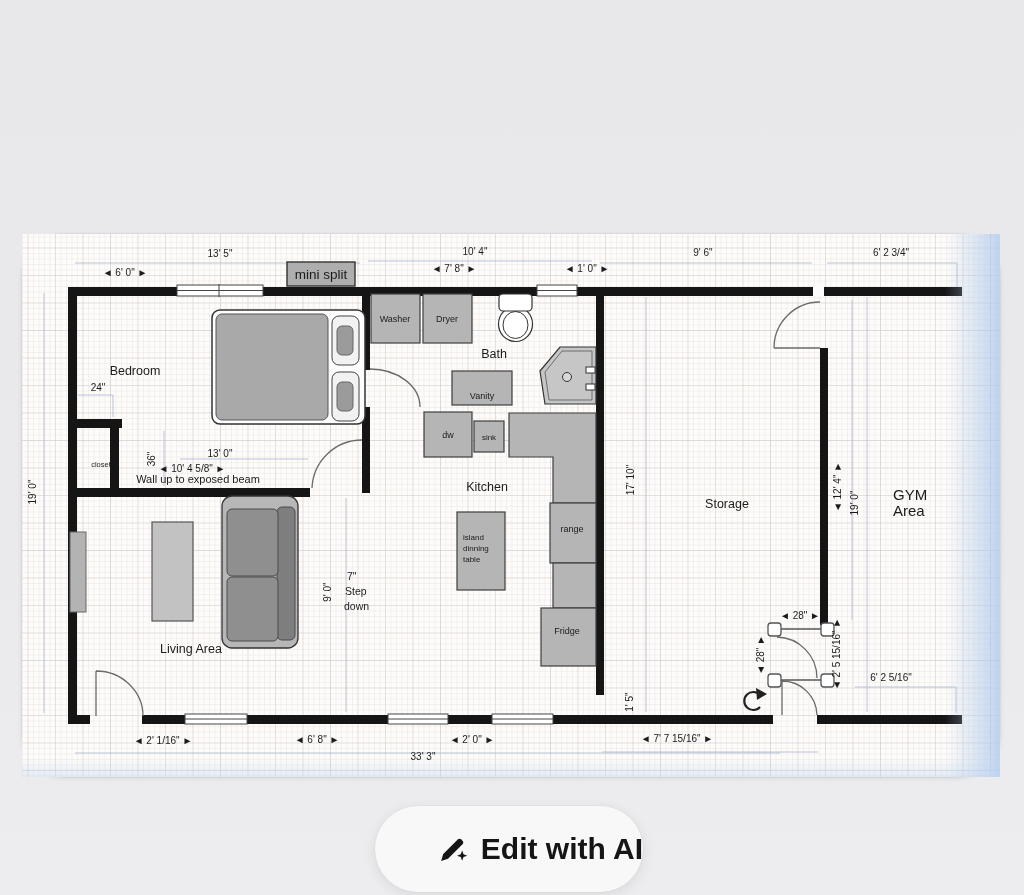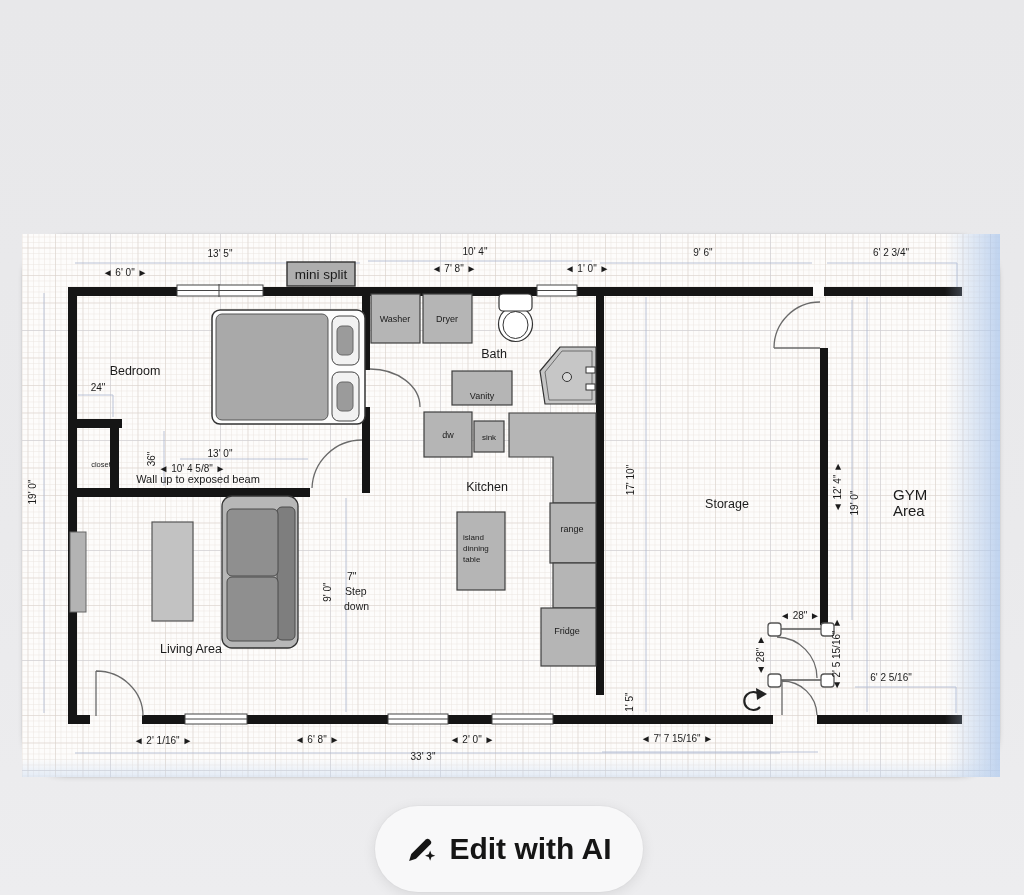--- a/index.html
+++ b/index.html
@@ -27,21 +27,21 @@
   .wall{fill:#151515;}
   .win{fill:#ffffff;stroke:#444;stroke-width:1;}
   .furn{fill:#b5b5b5;stroke:#3f3f3f;stroke-width:1.2;}
   .door{fill:none;stroke:#6a6a6a;stroke-width:1.3;}
   .guide{stroke:#afb9d1;stroke-width:1;fill:none;opacity:.85;}
   .handle{fill:#fff;stroke:#555;stroke-width:1.3;}
   .edit-btn{
     position:absolute;left:375px;top:806px;width:268px;height:86px;
     border-radius:43px;background:#f8f8f9;
     box-shadow:0 3px 14px rgba(0,0,0,.09),0 0 0 1px rgba(0,0,0,.02);
-    display:flex;align-items:center;justify-content:center;gap:13px;
+    display:flex;align-items:center;justify-content:flex-end;gap:13px;
     font-size:30px;font-weight:700;color:#151515;cursor:pointer;
   }
   .edit-btn svg{width:30px;height:30px;fill:#151515;}
 </style>
 </head>
 <body>
 
 <div class="canvas">
 <svg viewBox="22 234 978 543">
   <defs>

